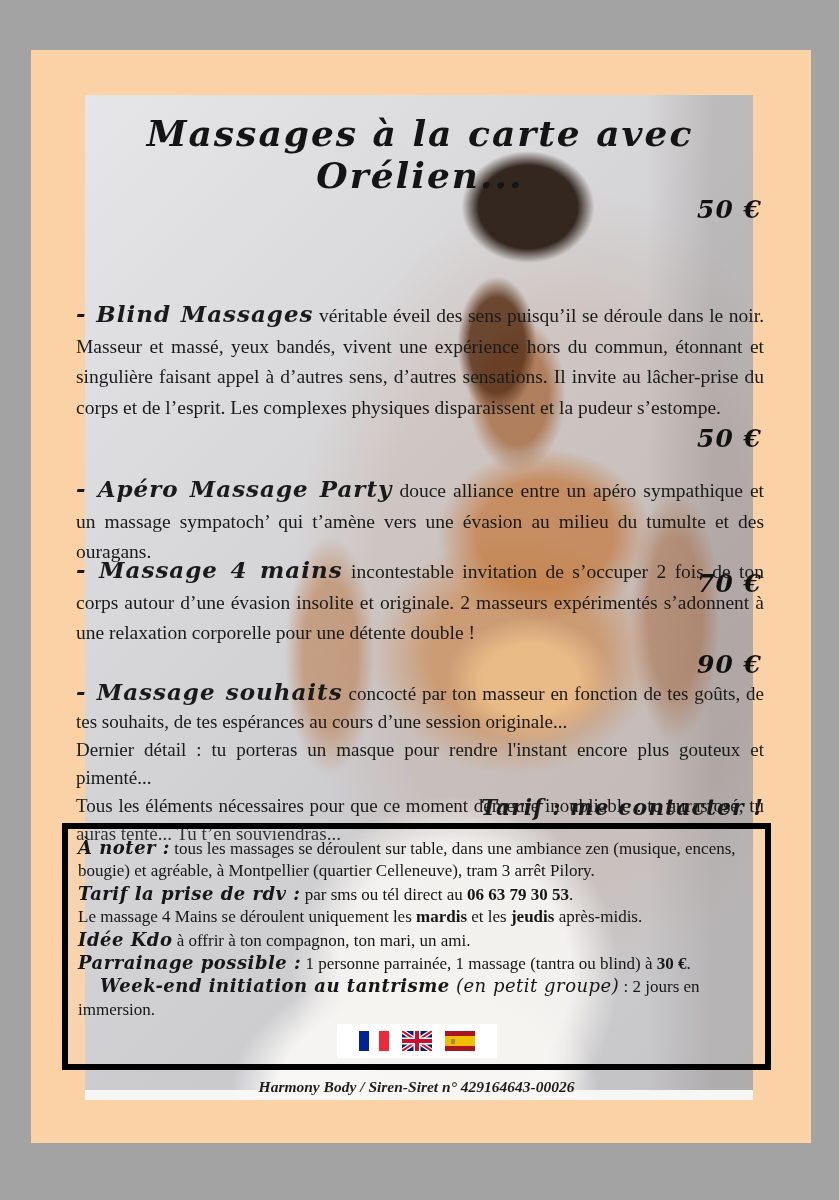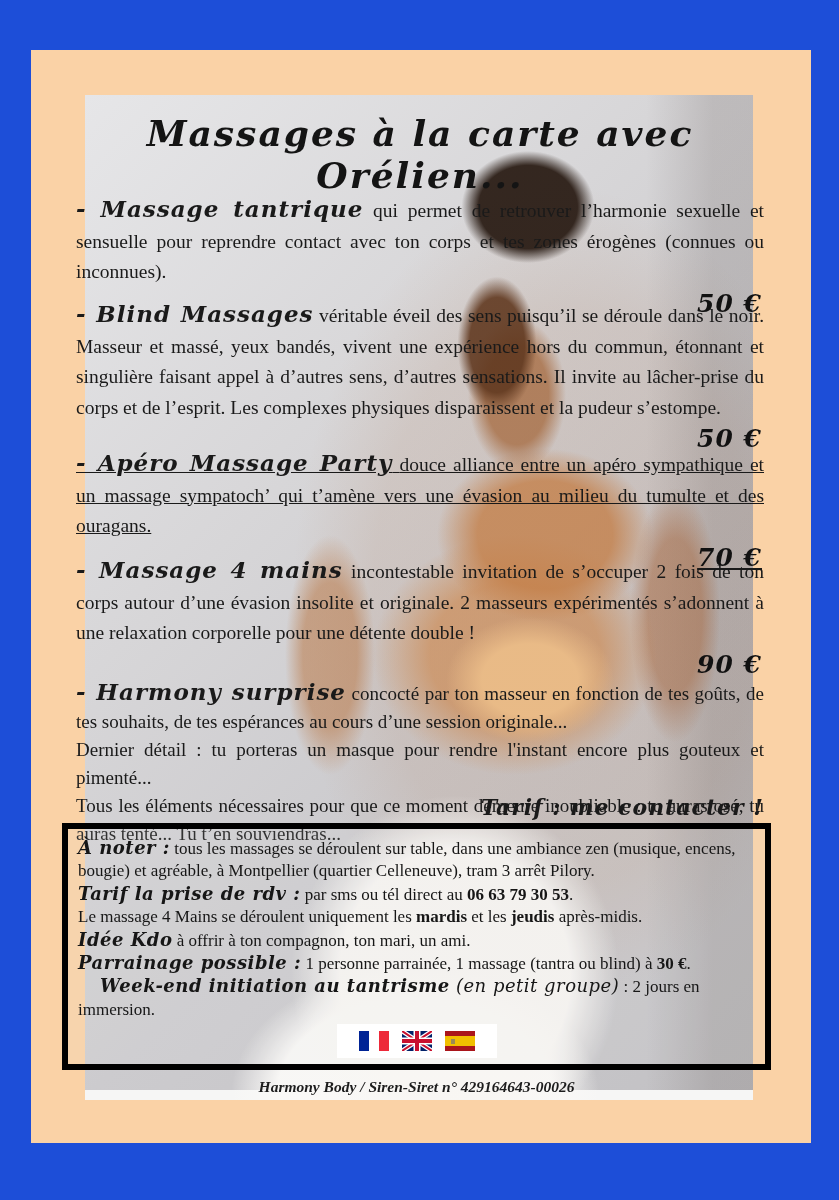--- a/index.html
+++ b/index.html
@@ -1,19 +1,19 @@
 <!DOCTYPE html>
 <html><head>
 <meta charset="utf-8">
 <style>
   html,body{margin:0;padding:0;}
   body{background:#eff0ef;}
   .page{
     position:relative;width:839px;height:1200px;overflow:hidden;
-    background:#1d4ed8;font-family:"Liberation Serif",serif;color:#1a1a1a;
+    background:#a3a3a3;font-family:"Liberation Serif",serif;color:#1a1a1a;
   }
   .card{
     position:absolute;left:31px;top:50px;width:780px;height:1093px;
     background:#fad2a6;
   }
   .photo{
     position:absolute;left:54px;top:45px;width:668px;height:1005px;
     background:
       radial-gradient(ellipse 95px 80px at 443px 112px, rgba(38,24,16,0.92) 0 52%, rgba(38,24,16,0) 70%),
       radial-gradient(ellipse 55px 95px at 412px 250px, rgba(97,57,32,0.90) 0 50%, rgba(97,57,32,0) 72%),
@@ -35,21 +35,21 @@
     position:absolute;left:45px;width:688px;top:62px;margin:0;
     text-align:center;font-size:36px;letter-spacing:2px;color:#141414;
   }
   .block{position:absolute;left:45px;width:688px;}
   .block p{margin:0;text-align:justify;font-size:19.5px;line-height:30.5px;color:#1a1a1a;}
   .heading{font-size:23px;letter-spacing:1px;}
   .price{
     text-align:right;font-family:"DejaVu Serif",serif;font-style:italic;font-weight:bold;
     font-size:25px;margin-top:1px;padding-right:2px;letter-spacing:1px;color:#111;
   }
-  .i1{top:144px;} .i2{top:249px;} .i3{top:398px;text-decoration:underline;} .i4{top:505px;}
+  .i1{top:144px;} .i2{top:249px;} .i3{top:424px;} .i4{top:505px;}
   .i5{top:628px;} .i5 p{line-height:28px;font-size:19px;}
   .tarif{top:744px;text-align:right;font-size:22px;letter-spacing:1px;padding-right:2px;}
   .infobox{
     position:absolute;left:31px;top:773px;width:709px;height:247px;box-sizing:border-box;
     border:6px solid #000;padding:8px 10px 0 10px;background:rgba(230,228,228,0.12);
   }
   .infobox .line{font-size:17px;line-height:22.4px;color:#161616;}
   .infobox .slabel{font-size:18px;letter-spacing:0.5px;}
   .infobox .b{font-weight:bold;}
   .weekend{text-indent:22px;}
@@ -70,41 +70,40 @@
 </head>
 <body>
 
 <div class="page">
   <div class="card">
     <div class="photo"></div>
 
     <h1 class="title script">Massages à la carte avec Orélien...</h1>
 
     <div class="block i1">
-      <p><span class="script heading">- Massage tantrique</span> <span>qui permet de retrouver l’harmonie sexuelle et sensuelle pour reprendre contact avec ton corps et tes zones érogènes (connues ou inconnues).</span></p>
       <div class="price">50 €</div>
     </div>
 
     <div class="block i2">
       <p><span class="script heading">- Blind Massages</span> <span>véritable éveil des sens puisqu’il se déroule dans le noir. Masseur et massé, yeux bandés, vivent une expérience hors du commun, étonnant et singulière faisant appel à d’autres sens, d’autres sensations. Il invite au lâcher-prise du corps et de l’esprit. Les complexes physiques disparaissent et la pudeur s’estompe.</span></p>
       <div class="price">50 €</div>
     </div>
 
     <div class="block i3">
       <p><span class="script heading">- Apéro Massage Party</span> <span>douce alliance entre un apéro sympathique et un massage sympatoch’ qui t’amène vers une évasion au milieu du tumulte et des ouragans.</span></p>
       <div class="price">70 €</div>
     </div>
 
     <div class="block i4">
       <p><span class="script heading">- Massage 4 mains</span> <span>incontestable invitation de s’occuper 2 fois de ton corps autour d’une évasion insolite et originale. 2 masseurs expérimentés s’adonnent à une relaxation corporelle pour une détente double !</span></p>
       <div class="price">90 €</div>
     </div>
 
     <div class="block i5">
-      <p><span class="script heading">- Harmony surprise</span> <span>concocté par ton masseur en fonction de tes goûts, de tes souhaits, de tes espérances au cours d’une session originale...</span></p>
+      <p><span class="script heading">- Massage souhaits</span> <span>concocté par ton masseur en fonction de tes goûts, de tes souhaits, de tes espérances au cours d’une session originale...</span></p>
       <p>Dernier détail : tu porteras un masque pour rendre l'instant encore plus gouteux et pimenté...</p>
       <p>Tous les éléments nécessaires pour que ce moment demeure inoubliable : tu auras osé, tu auras tenté... Tu t’en souviendras...</p>
     </div>
 
     <div class="block script tarif">Tarif : me contacter !</div>
 
     <div class="infobox">
       <div class="line"><span class="script slabel">À noter :</span><span> tous les massages se déroulent sur table, dans une ambiance zen (musique, encens, bougie) et agréable, à Montpellier (quartier Celleneuve), tram 3 arrêt Pilory.</span></div>
       <div class="line"><span class="script slabel">Tarif la prise de rdv :</span><span> par sms ou tél direct au </span><span class="b">06 63 79 30 53</span><span>.</span></div>
       <div class="line"><span>Le massage 4 Mains se déroulent uniquement les </span><span class="b">mardis</span><span> et les </span><span class="b">jeudis</span><span> après-midis.</span></div>

